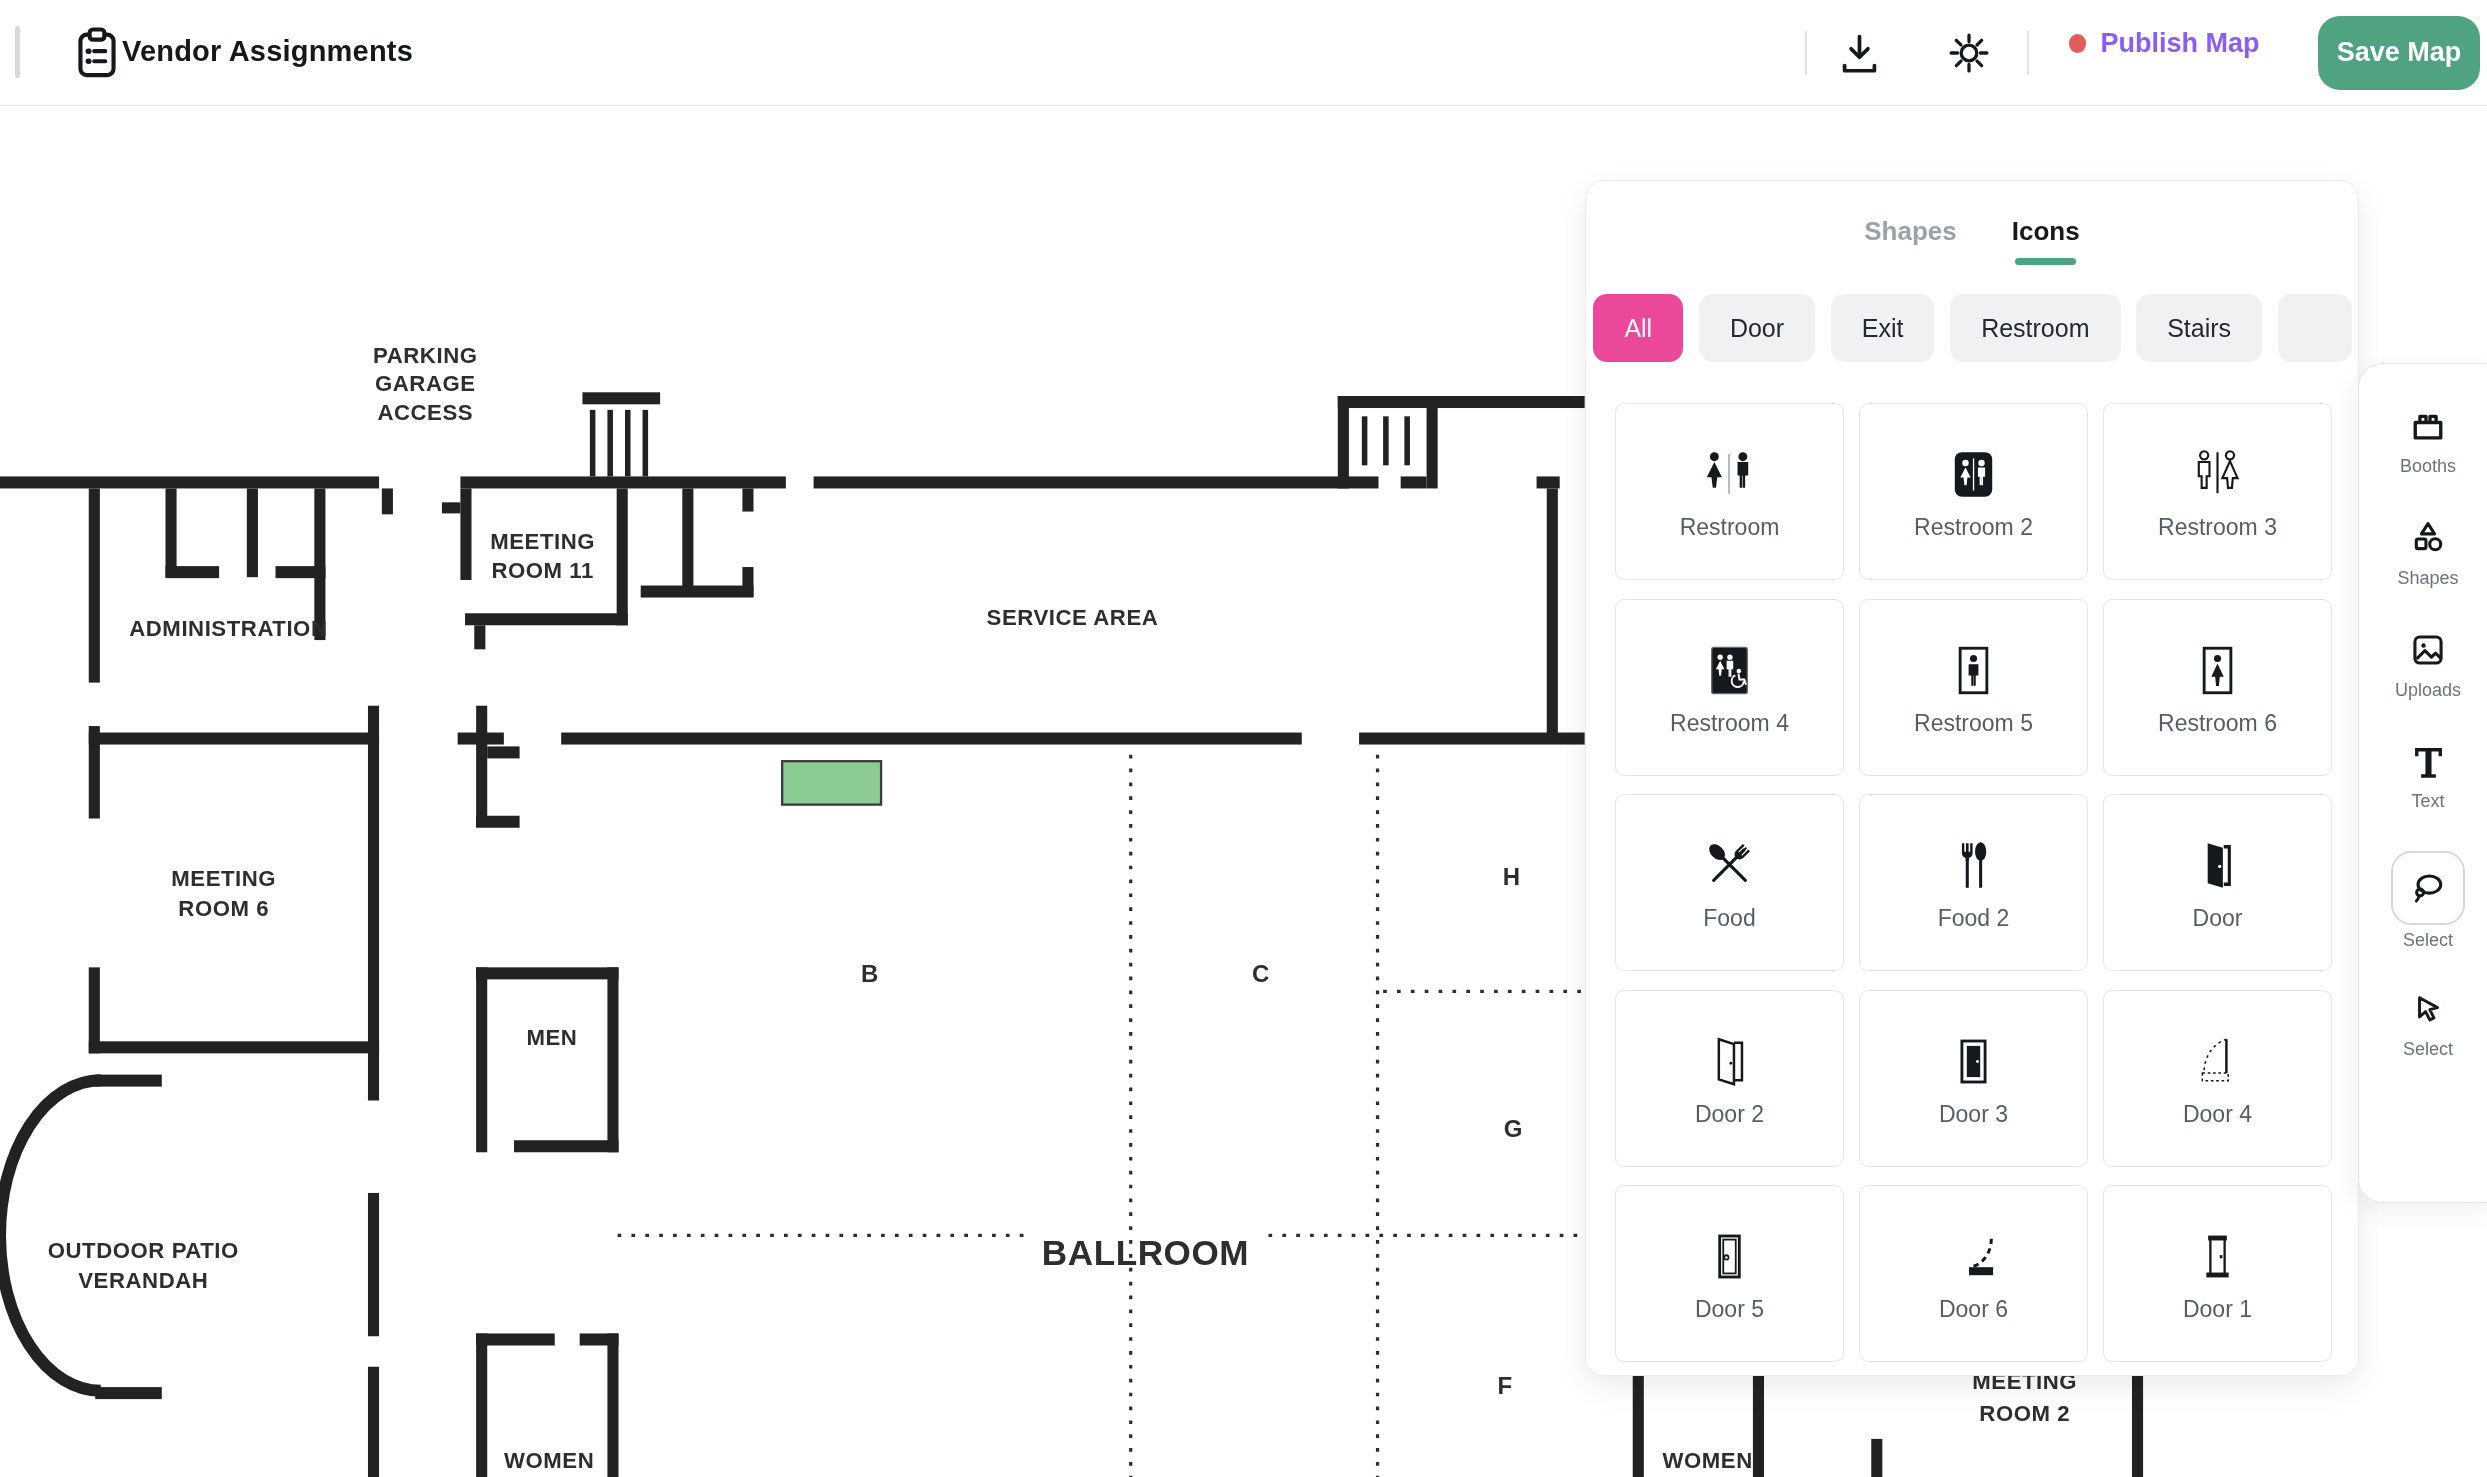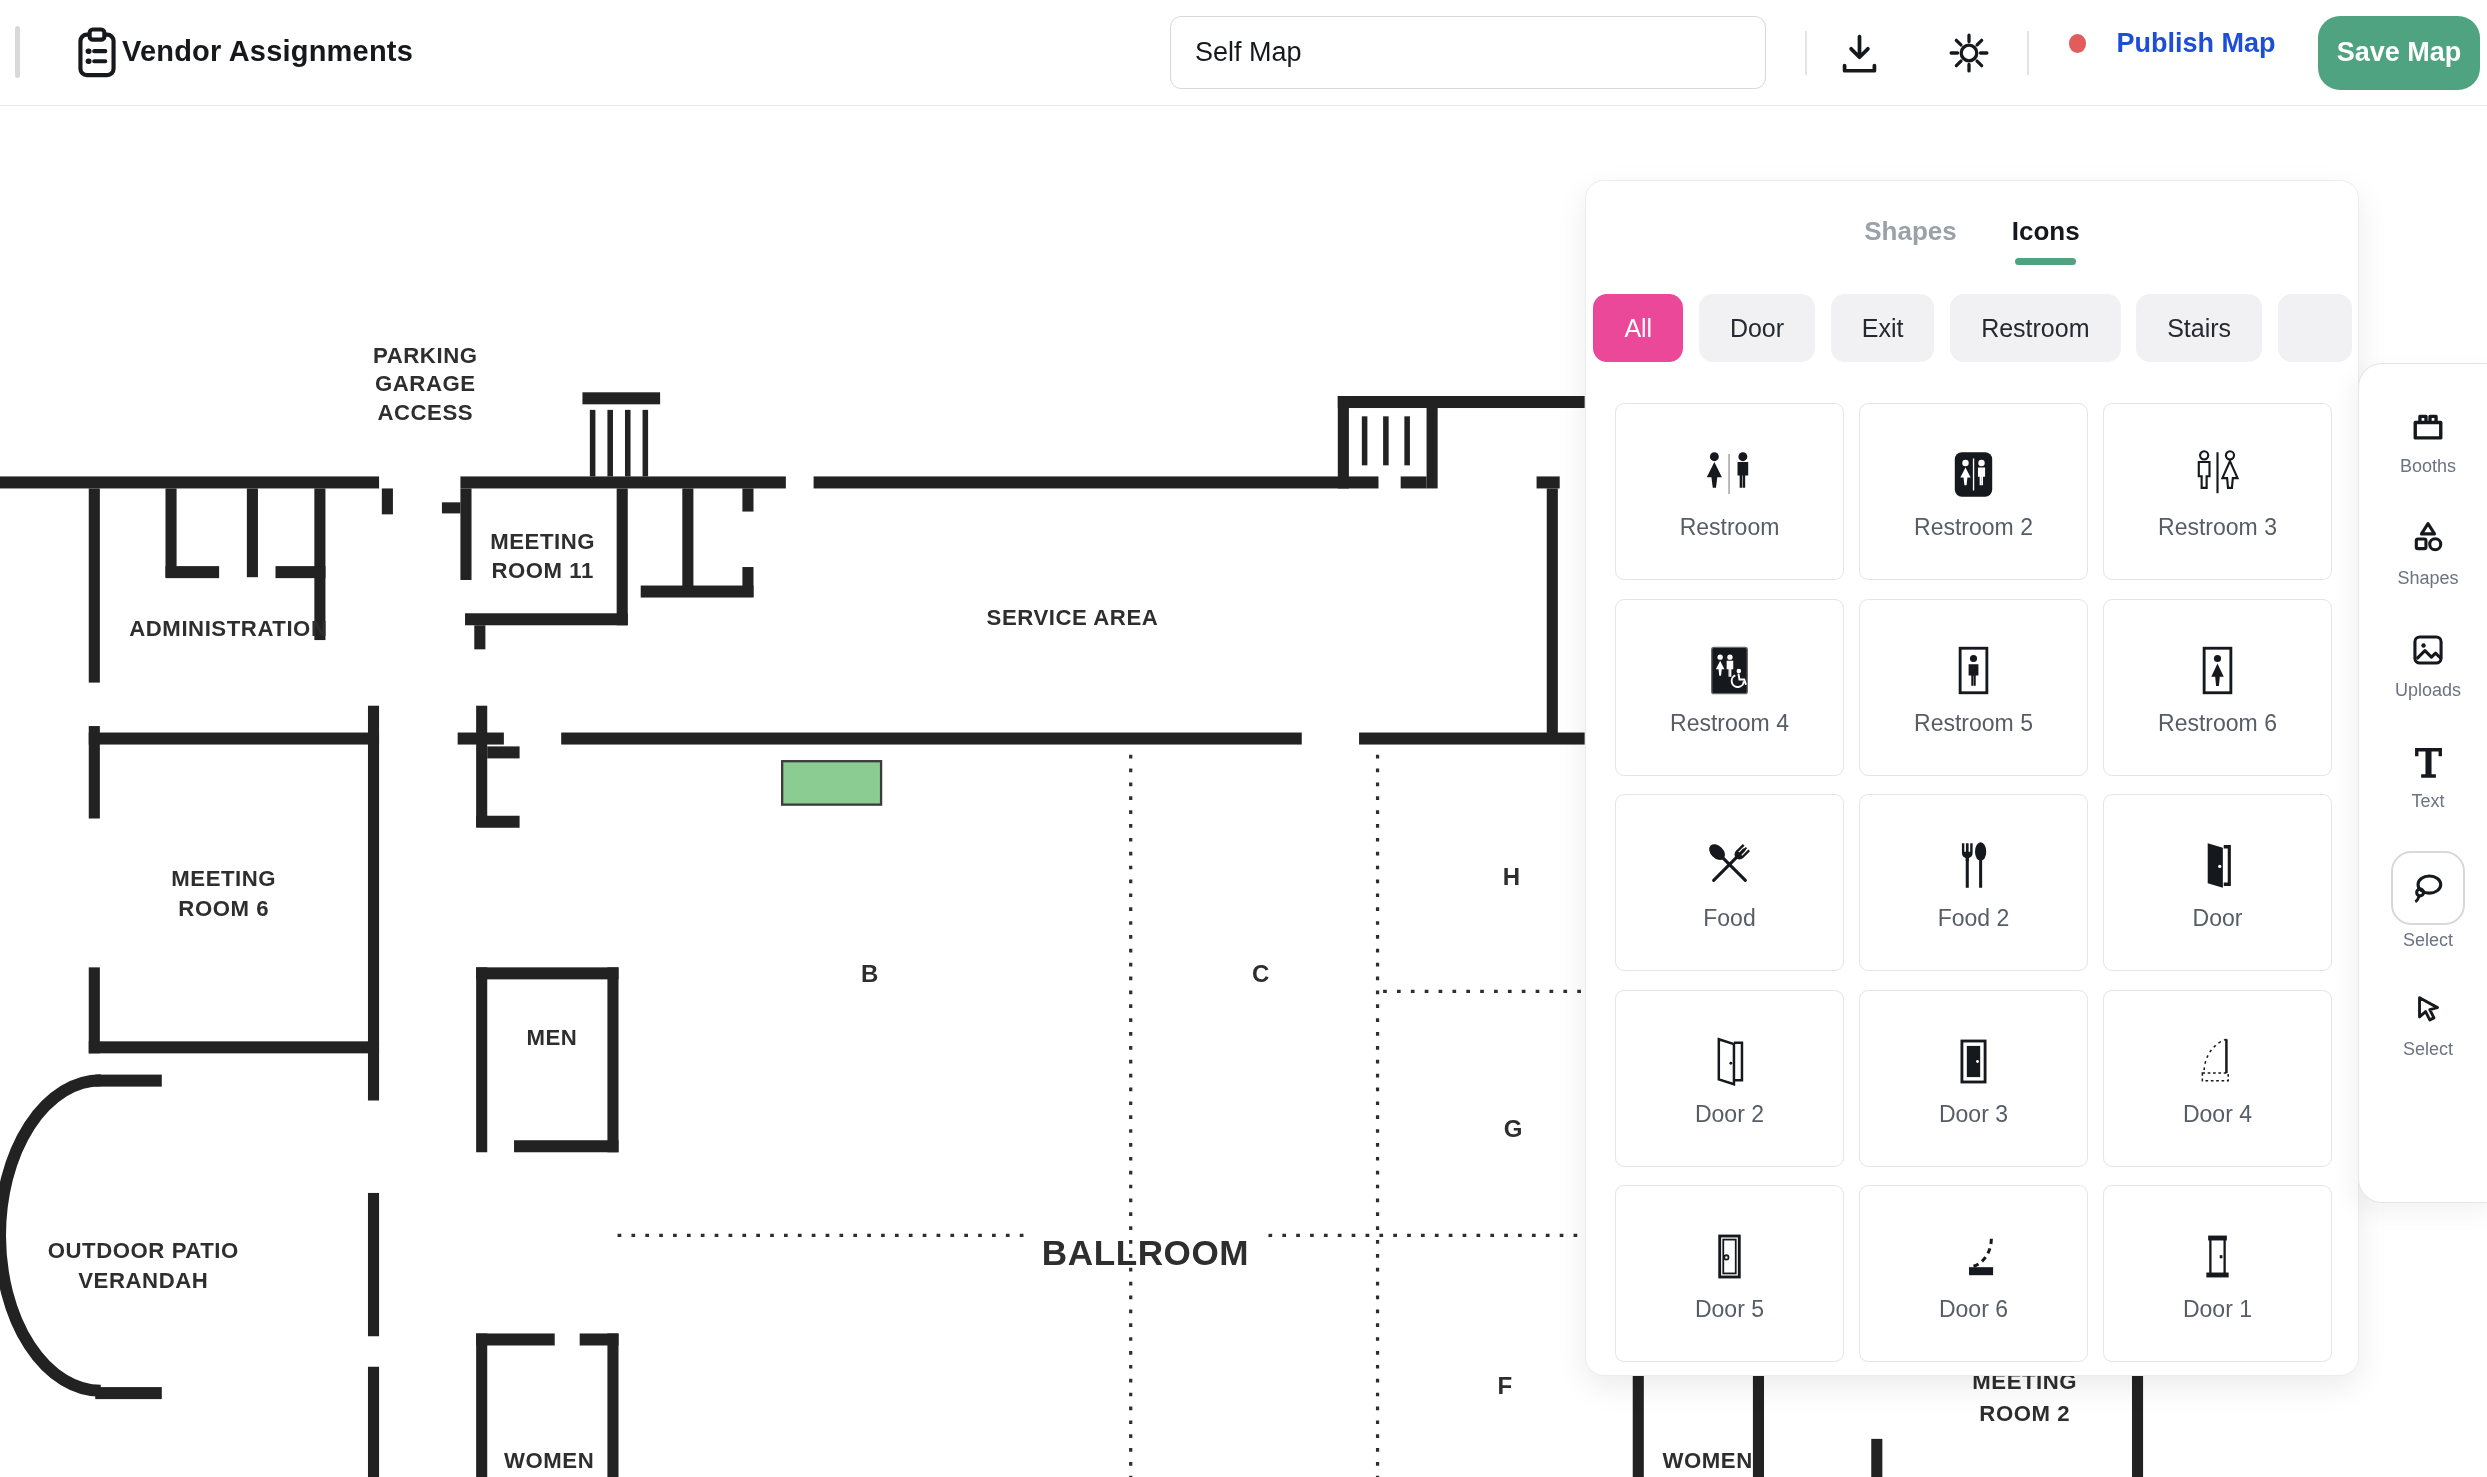--- a/index.html
+++ b/index.html
@@ -13,21 +13,21 @@
   
   .header { position:absolute; left:0; top:0; width:2487px; height:106px; background:#fff; border-bottom:1.8px solid #e9e9ea; z-index:30; }
   .edge-bar { position:absolute; left:15px; top:26px; width:4.6px; height:52px; background:#d9d9d9; border-radius:2.8px; }
   .doc-icon { position:absolute; left:74px; top:26px; }
   .app-title { position:absolute; left:122px; top:35px; font-size:29px; font-weight:700; color:#15181c; letter-spacing:0.2px; }
   .map-name-input { position:absolute; left:1170px; top:15.7px; width:596px; height:73px; border:1.8px solid #d8d8da; border-radius:11px; font-family:"Liberation Sans",sans-serif; font-size:27px; color:#15181c; padding:0 24px; outline:none; background:#fff; }
   .hdr-divider { position:absolute; top:30.5px; width:1.8px; height:44px; background:#e3e3e5; }
   .icon-btn { position:absolute; top:28px; width:50px; height:50px; display:flex; align-items:center; justify-content:center; cursor:pointer; background:none; border:none; }
   .publish { position:absolute; left:2069px; top:28px; display:flex; align-items:center; gap:15px; cursor:pointer; }
   .publish-dot { width:16.6px; height:18.5px; border-radius:50%; background:#e25c5c; }
-  .publish-label { font-size:27px; font-weight:700; color:#1d4ed8;margin-left:16px; }
+  .publish-label { font-size:27px; font-weight:700; color:#8b5cf6; }
   .save-btn { position:absolute; left:2318px; top:15.7px; width:162px; height:74px; background:#4fa381; border:none; border-radius:22px; color:#fff; font-family:"Liberation Sans",sans-serif; font-size:27px; font-weight:700; cursor:pointer; }
 
   
   .panel { position:absolute; left:1585px; top:180px; width:774px; height:1196px; background:#fff; border:0.9px solid #ececee; border-radius:18.5px; box-shadow:0 11px 31px rgba(0,0,0,.08); z-index:20; overflow:hidden; }
   .tabs { position:absolute; top:35px; left:0; right:0; display:flex; justify-content:center; gap:55px; }
   .tab { font-size:26px; font-weight:600; color:#9aa1a9; cursor:pointer; text-align:center; }
   .tab.active { color:#15181c; }
   .tab .underline { width:61px; height:7.4px; border-radius:4.6px; background:#4fa381; margin:11px auto 0; }
   .chips { position:absolute; top:113px; left:7.4px; right:0; height:68px; display:flex; gap:15.7px; overflow:hidden; }
   .chip { flex:0 0 auto; display:flex; align-items:center; padding:0 31px; background:#f1f1f3; border-radius:14px; font-size:25px; color:#24292f; cursor:pointer; }
@@ -163,21 +163,20 @@
   <span class="doc-icon">
     <svg width="46" height="54" viewBox="0 0 50 58" fill="none" stroke="#15181c" stroke-width="4.5" stroke-linecap="round">
       <rect x="7" y="9" width="36" height="44" rx="7"></rect>
       <rect x="17" y="3.5" width="16" height="11" rx="3.5" fill="#fff"></rect>
       <path d="M22 27h12M22 38h12"></path>
         <path d="M15.6 27h.5M15.6 38h.5" stroke-width="6"></path>
     </svg>
   </span>
   <div class="app-title">Vendor Assignments</div>
 
-  <input class="map-name-input" type="text" value="Self Map" style="">
 
   <div class="hdr-divider" style="left:1805px"></div>
   <button class="icon-btn" style="left:1834px">
     <svg width="41" height="43" viewBox="0 0 44 46" fill="none" stroke="#15181c" stroke-width="4" stroke-linecap="round" stroke-linejoin="round">
       <path d="M22 5v21M13 18l9 9 9-9"></path>
         <path d="M6 36v5.5h32V36"></path>
     </svg>
   </button>
   <button class="icon-btn" style="left:1944px">
     <svg width="44" height="44" viewBox="0 0 48 48" fill="none" stroke="#15181c" stroke-width="3.6" stroke-linecap="round">

